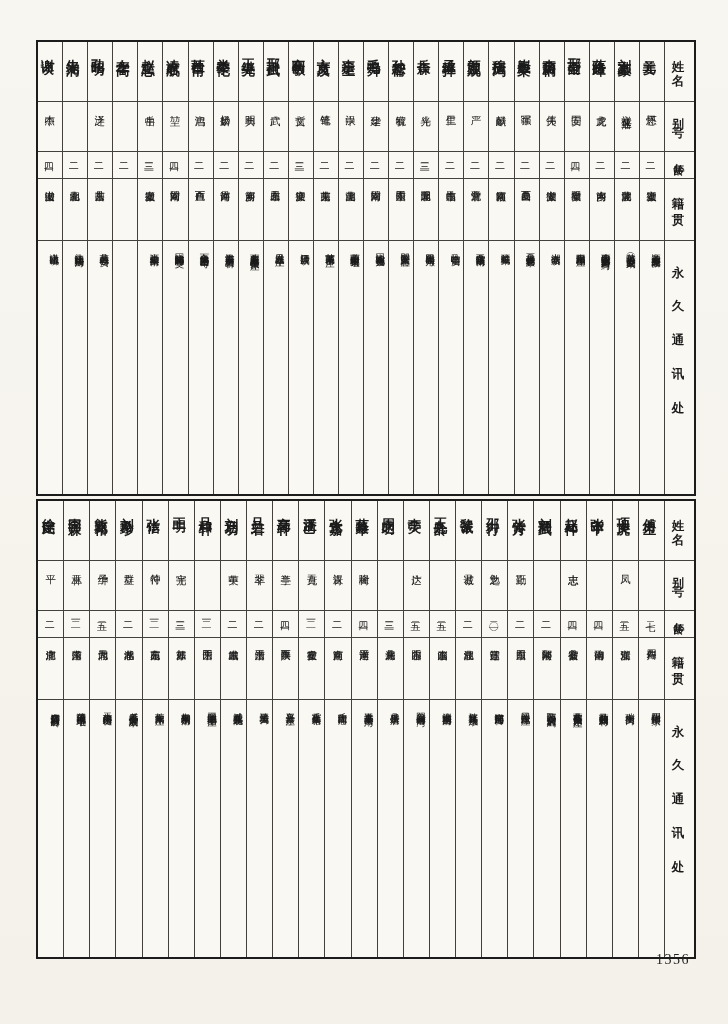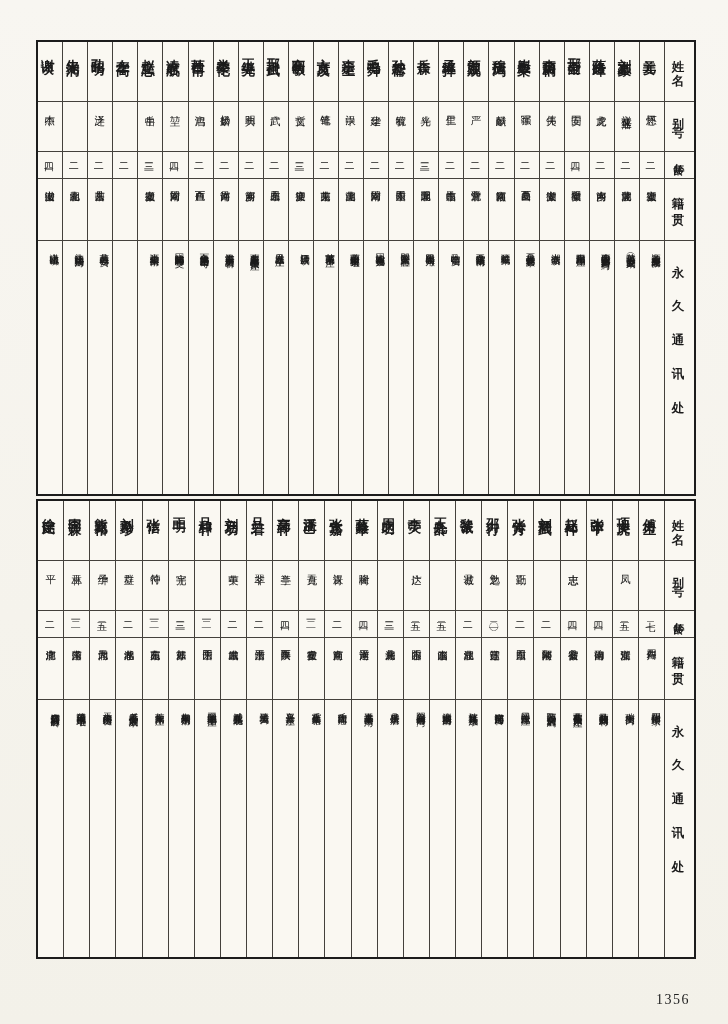--- a/index.html
+++ b/index.html
@@ -42,21 +42,21 @@
   .v-native{font-size:10px;padding-top:4px;padding-right:7px;line-height:1.1;}
   .v-address{font-size:9.5px;padding-top:5px;padding-right:2px;line-height:1.18;letter-spacing:0.5px;}
   
   .hcell{font-weight:bold;}
   .h-name{font-size:12.5px;letter-spacing:14px;padding-top:8px;padding-right:8px;}
   .h-alias{font-size:12px;letter-spacing:10px;padding-top:6px;padding-right:8px;}
   .h-age{font-size:11px;letter-spacing:1px;padding-top:2px;padding-right:9px;}
   .h-native{font-size:12.5px;letter-spacing:16px;padding-top:8px;padding-right:8px;}
   .h-address{font-size:12.5px;letter-spacing:34px;padding-top:14px;padding-right:8px;}
   .page-number{
-    position:absolute;right:38px;top:992px;
+    position:absolute;right:38px;top:952px;
     font-family:"Liberation Serif","DejaVu Serif",serif;
     font-size:14px;letter-spacing:1.5px;color:#222;margin-left:25px;
   }
 </style>
 </head>
 <body>
 
 <div class="sheet"></div>
 
 <div class="frame">

